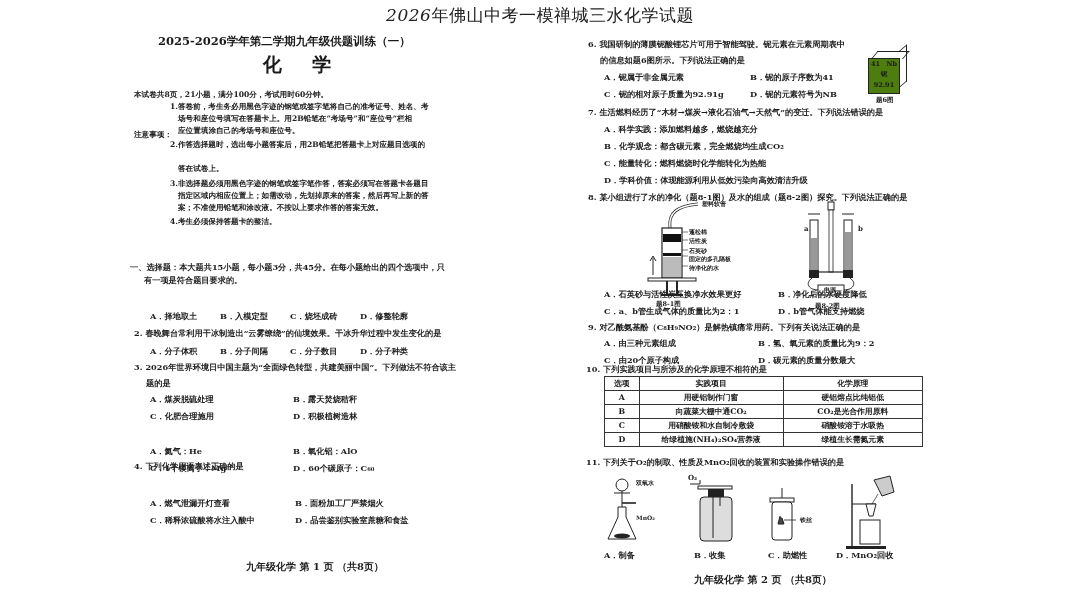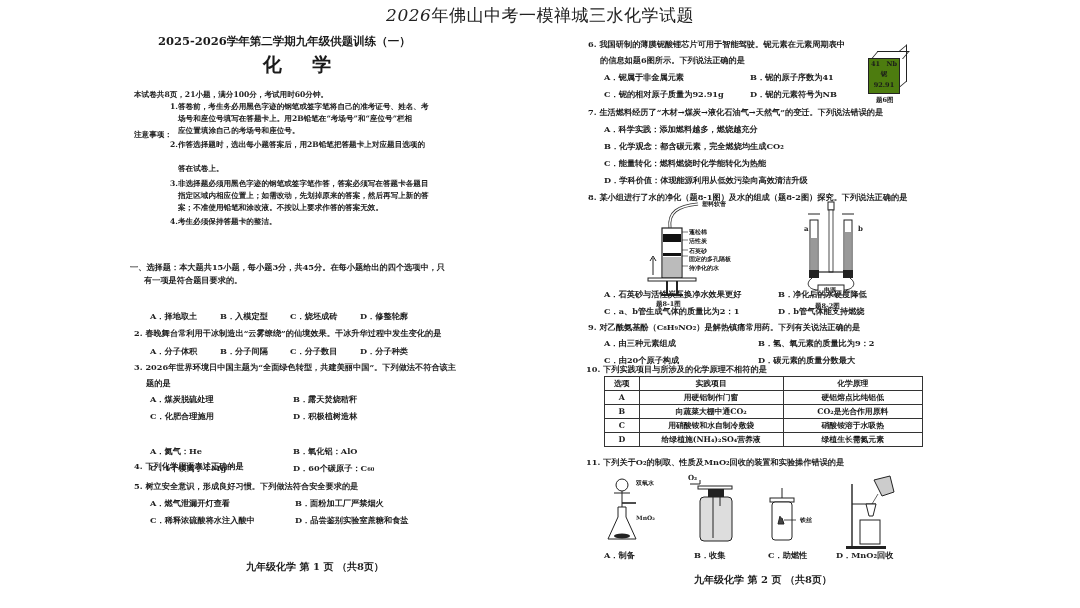--- a/index.html
+++ b/index.html
@@ -66,21 +66,20 @@
   <div class="opt" style="left:165px;top:366px;">B．露天焚烧秸秆</div>
   <div class="opt" style="left:22px;top:383px;">C．化肥合理施用</div>
   <div class="opt" style="left:165px;top:383px;">D．积极植树造林</div>
 
   <div class="q" style="left:6px;top:400px;margin-top:32px;">4. 下列化学用语表述正确的是</div>
   <div class="opt" style="left:22px;top:418px;">A．氦气：He</div>
   <div class="opt" style="left:165px;top:418px;">B．氧化铝：AlO</div>
   <div class="opt" style="left:22px;top:435px;">C．1个镁离子：Mg⁺²</div>
   <div class="opt" style="left:165px;top:435px;">D．60个碳原子：C₆₀</div>
 
-  <div class="q" style="left:6px;top:452px;">5. 树立安全意识，形成良好习惯。下列做法符合安全要求的是</div>
   <div class="opt" style="left:22px;top:470px;">A．燃气泄漏开灯查看</div>
   <div class="opt" style="left:167px;top:470px;">B．面粉加工厂严禁烟火</div>
   <div class="opt" style="left:22px;top:487px;">C．稀释浓硫酸将水注入酸中</div>
   <div class="opt" style="left:167px;top:487px;">D．品尝鉴别实验室蔗糖和食盐</div>
 
   <div class="footer" style="left:118px;top:532px;">九年级化学    第 1 页    （共8页）</div>
 </div>
 
 <div class="page pageR">
 

